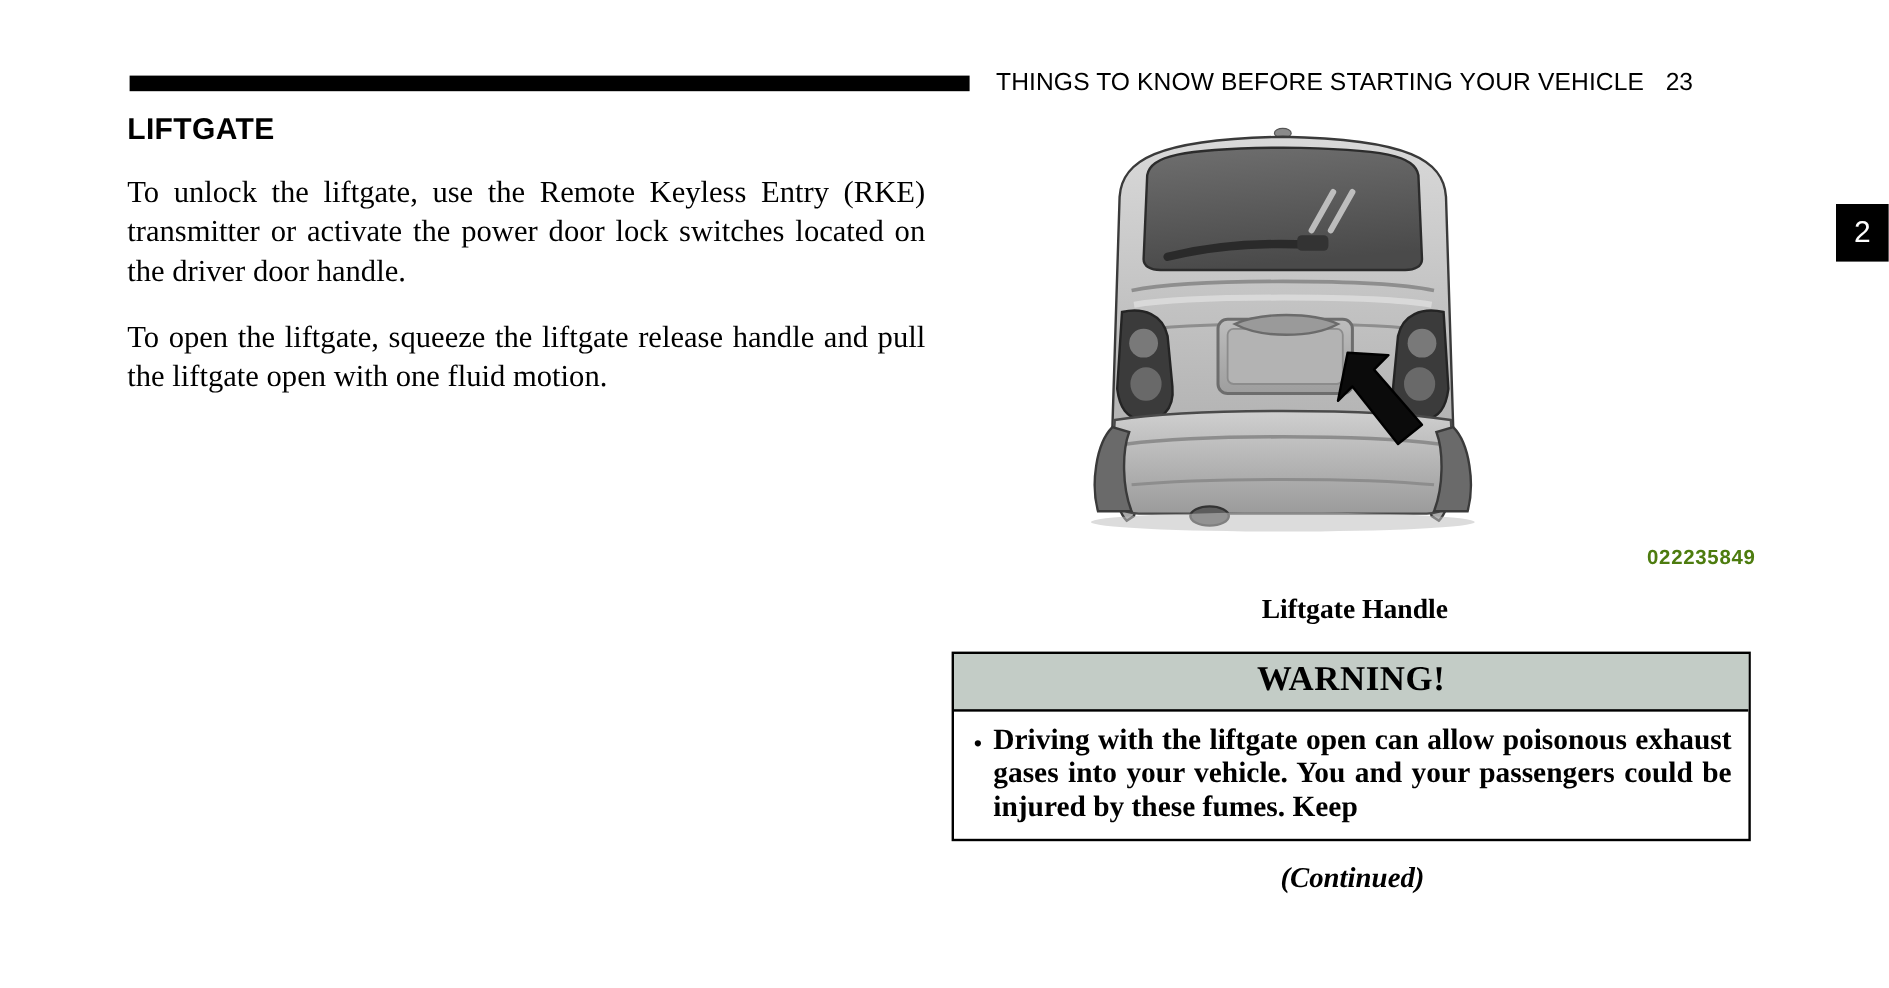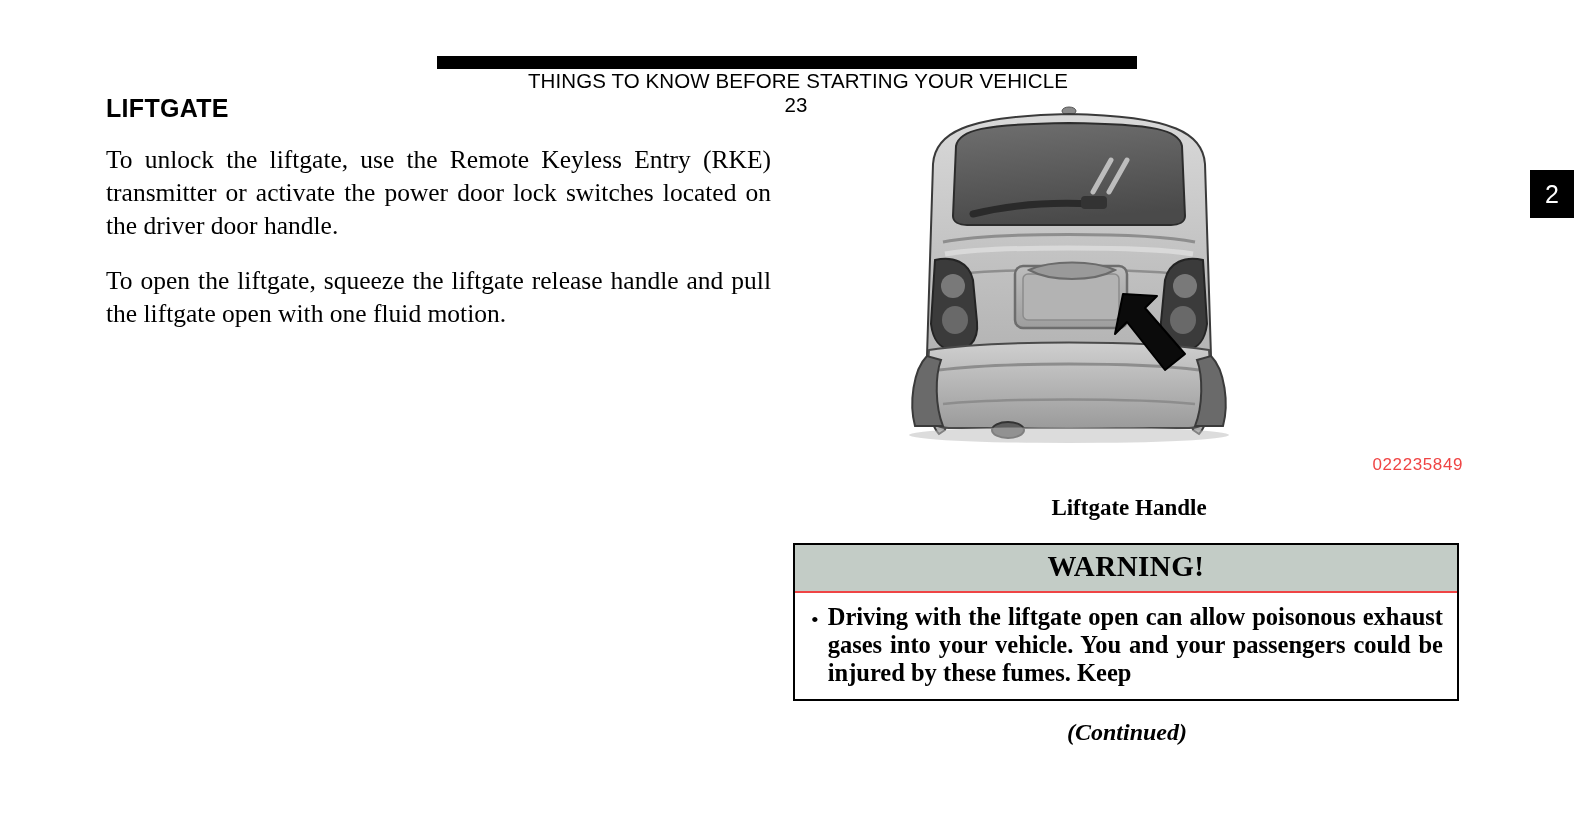--- a/index.html
+++ b/index.html
@@ -18,21 +18,20 @@
 
   
   .header {
     position: absolute;
     top: 56px;
     left: 108px;
     right: 108px;
     height: 26px;
     display: flex;
     align-items: center;
-    flex-direction: column;
   }
   .header-rule {
     width: 700px;
     height: 13px;
     background: #000;
     flex: 0 0 auto;
   }
   .header-title {
     font-family: "Liberation Sans", sans-serif;
     font-size: 20.5px;
@@ -104,43 +103,43 @@
   .figure svg {
     position: absolute;
     top: 0;
     left: 0;
   }
   .fig-number {
     position: absolute;
     right: 2px;
     bottom: 4px;
     font-family: "Liberation Sans", sans-serif;
-    font-weight: normal;
+    font-weight: bold;
     font-size: 17px;
     letter-spacing: 0.6px;
-    color: #ef4444;
+    color: #4d7c0f;
   }
   .fig-caption {
     text-align: center;
     font-family: "Liberation Serif", serif;
     font-weight: bold;
     font-size: 23px;
     margin-top: 16px;
   }
 
   
   .warning-box {
     margin-top: 22px;
     border: 2px solid #000;
     width: 666px;
     box-sizing: border-box;
   }
   .warning-head {
     background: #c3ccc6;
-    border-bottom: 2px solid #ef4444;
+    border-bottom: 2px solid #000000;
     text-align: center;
     font-family: "Liberation Serif", serif;
     font-weight: bold;
     font-size: 29px;
     padding: 5px 0 8px 0;
     letter-spacing: 0.5px;
   }
   .warning-body {
     padding: 10px 14px 12px 16px;
   }

